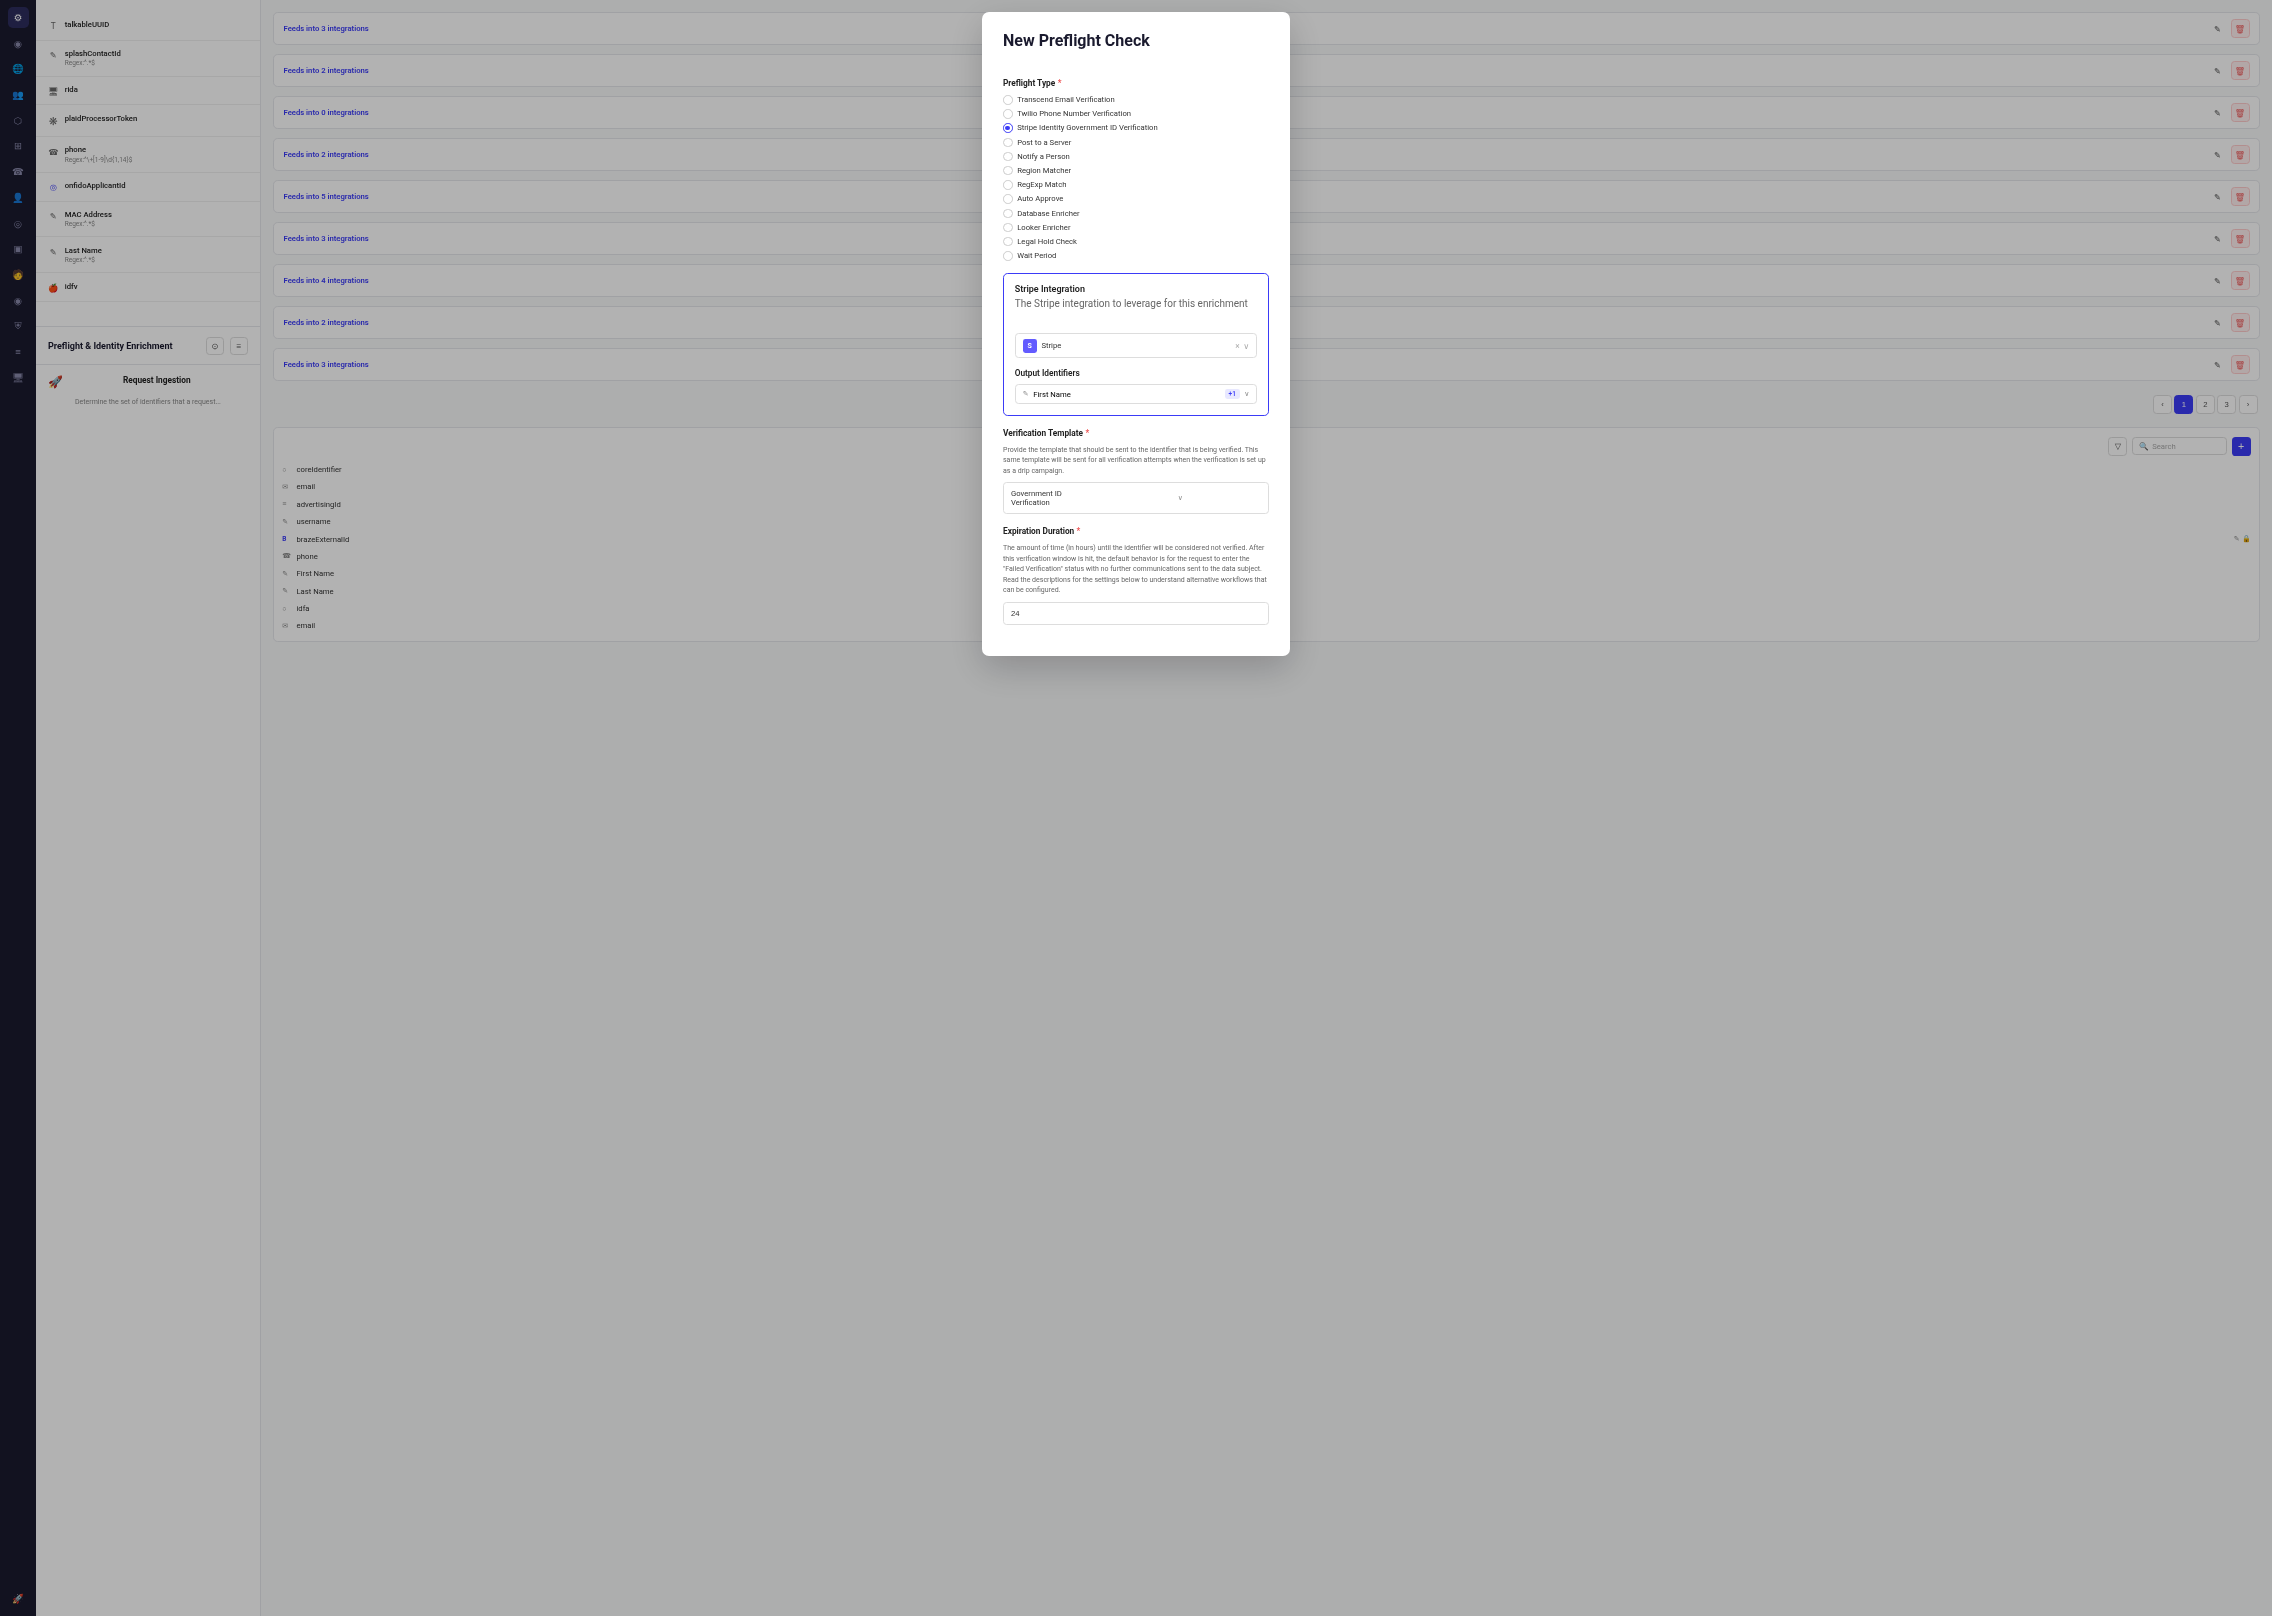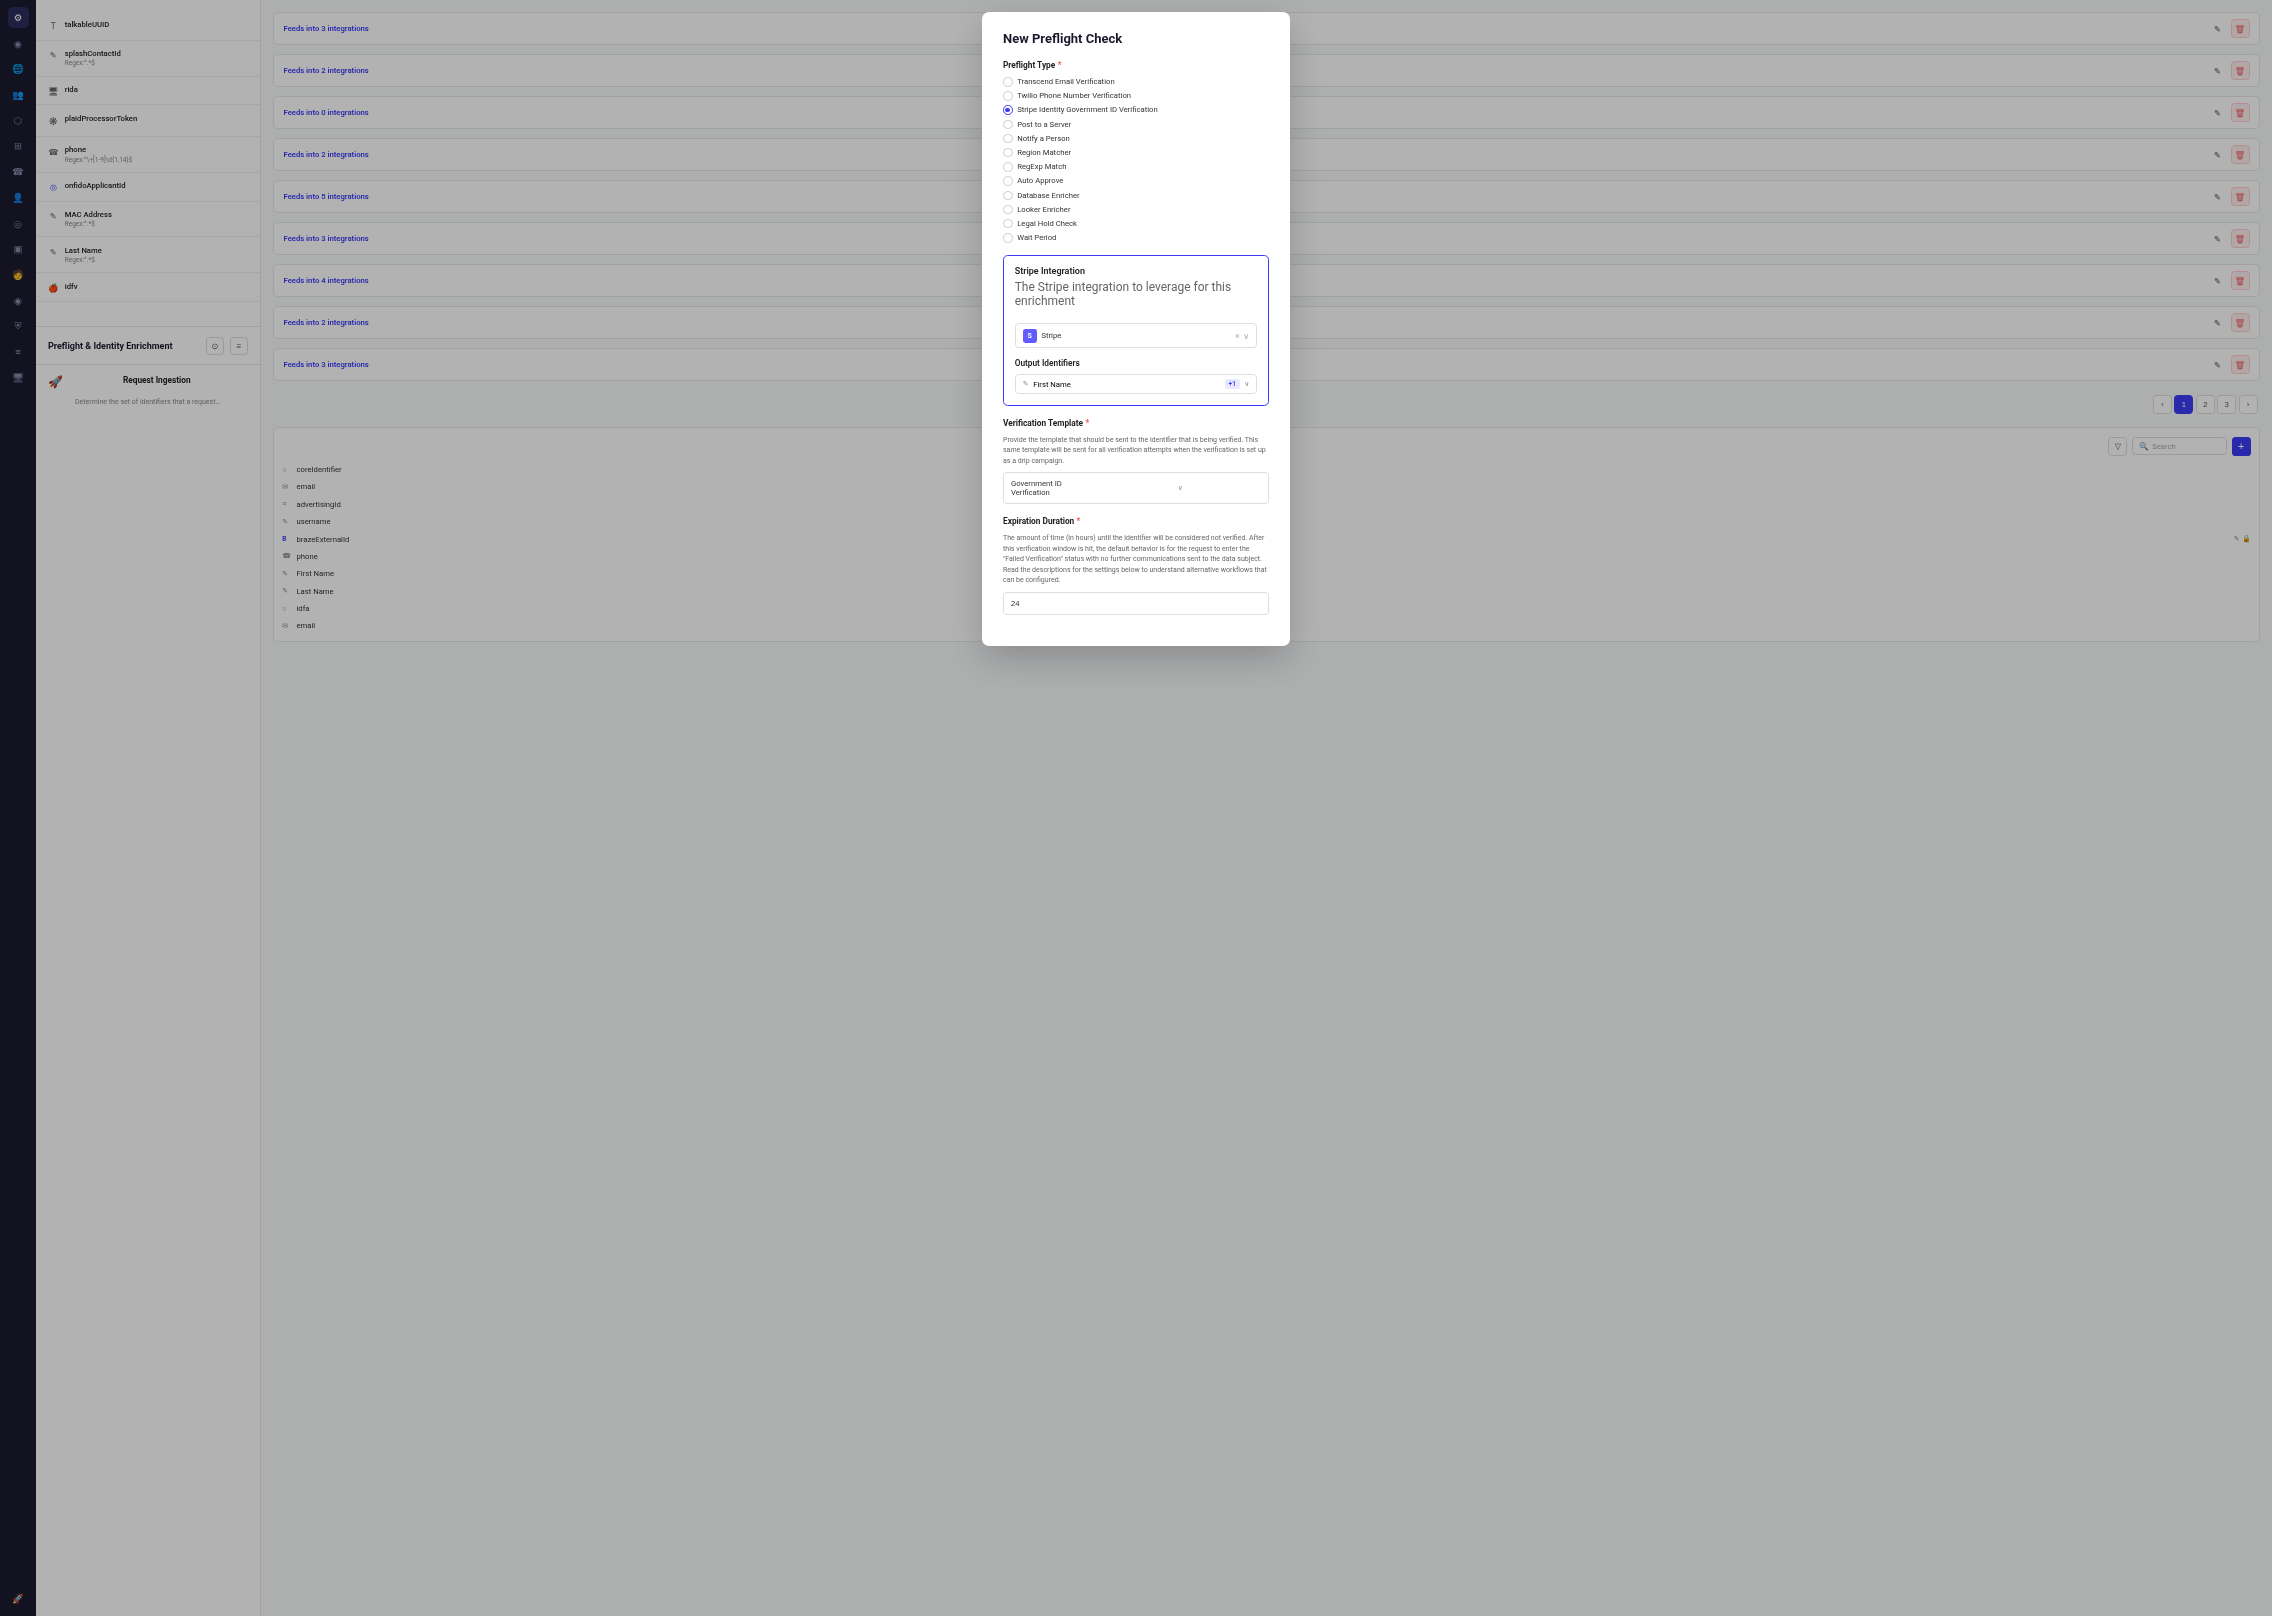--- a/index.html
+++ b/index.html
@@ -220,24 +220,24 @@
     .modal {
       background: #fff;
       border-radius: 7px;
       width: 308px;
       max-height: 90vh;
       overflow-y: auto;
       padding: 19px 21px;
       box-shadow: 0 12px 36px rgba(0,0,0,0.2);
     }
     .modal-title {
-      font-size: 13px;
+      font-size: 16px;
       font-weight: 700;
       color: #1a1a2e;
-      margin-bottom: 14px;
+      margin-bottom: 28px;
     }
     .section-label {
       font-size: 8.3px;
       font-weight: 700;
       color: #222;
       margin-bottom: 7px;
       display: flex;
       align-items: center;
       gap: 2.4px;
     }
@@ -278,23 +278,23 @@
       padding: 10.7px;
       margin-bottom: 12px;
     }
     .blue-section-title {
       font-size: 9px;
       font-weight: 600;
       color: #222;
       margin-bottom: 3.6px;
     }
     .blue-section-desc {
-      font-size: 12px;
+      font-size: 10px;
       color: #666;
-      margin-bottom: 15px;
+      margin-bottom: 24px;
     }
 
     .stripe-select {
       display: flex;
       align-items: center;
       border: 0.6px solid #ddd;
       border-radius: 3.6px;
       padding: 4.7px 7px;
       gap: 4.7px;
       margin-bottom: 9.5px;

